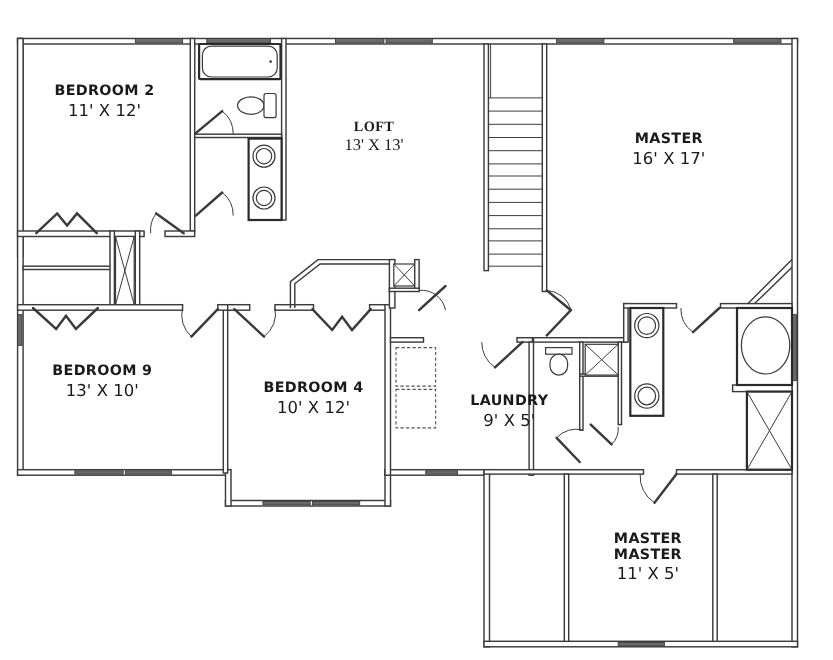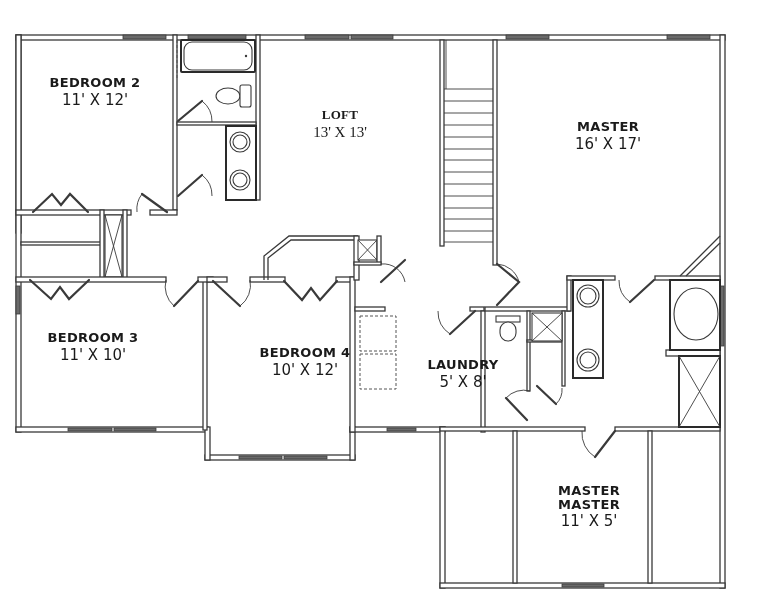--- a/index.html
+++ b/index.html
@@ -249,31 +249,31 @@
   <span class="room-name">LOFT</span>
   <span class="room-dim">13' X 13'</span>
 </div>
 
 <div class="label" style="left:608px; top:120px;">
   <span class="room-name">MASTER</span>
   <span class="room-dim">16' X 17'</span>
 </div>
 
 <div class="label" style="left:93px; top:331px;">
-  <span class="room-name">BEDROOM 3</span>
-  <span class="room-dim">11' X 10'</span>
-</div>
-
-<div class="label" style="left:285px; top:346px;margin-left:20px;">
+  <span class="room-name">BEDROOM 9</span>
+  <span class="room-dim">13' X 10'</span>
+</div>
+
+<div class="label" style="left:285px; top:346px;">
   <span class="room-name">BEDROOM 4</span>
   <span class="room-dim">10' X 12'</span>
 </div>
 
 <div class="label" style="left:463px; top:358px;">
   <span class="room-name">LAUNDRY</span>
-  <span class="room-dim">5' X 8'</span>
+  <span class="room-dim">9' X 5'</span>
 </div>
 
 <div class="label" style="left:589px; top:484px;">
   <span class="room-name">MASTER</span>
   <span class="room-name">MASTER</span>
   <span class="room-dim">11' X 5'</span>
 </div>
 
 </body></html>

